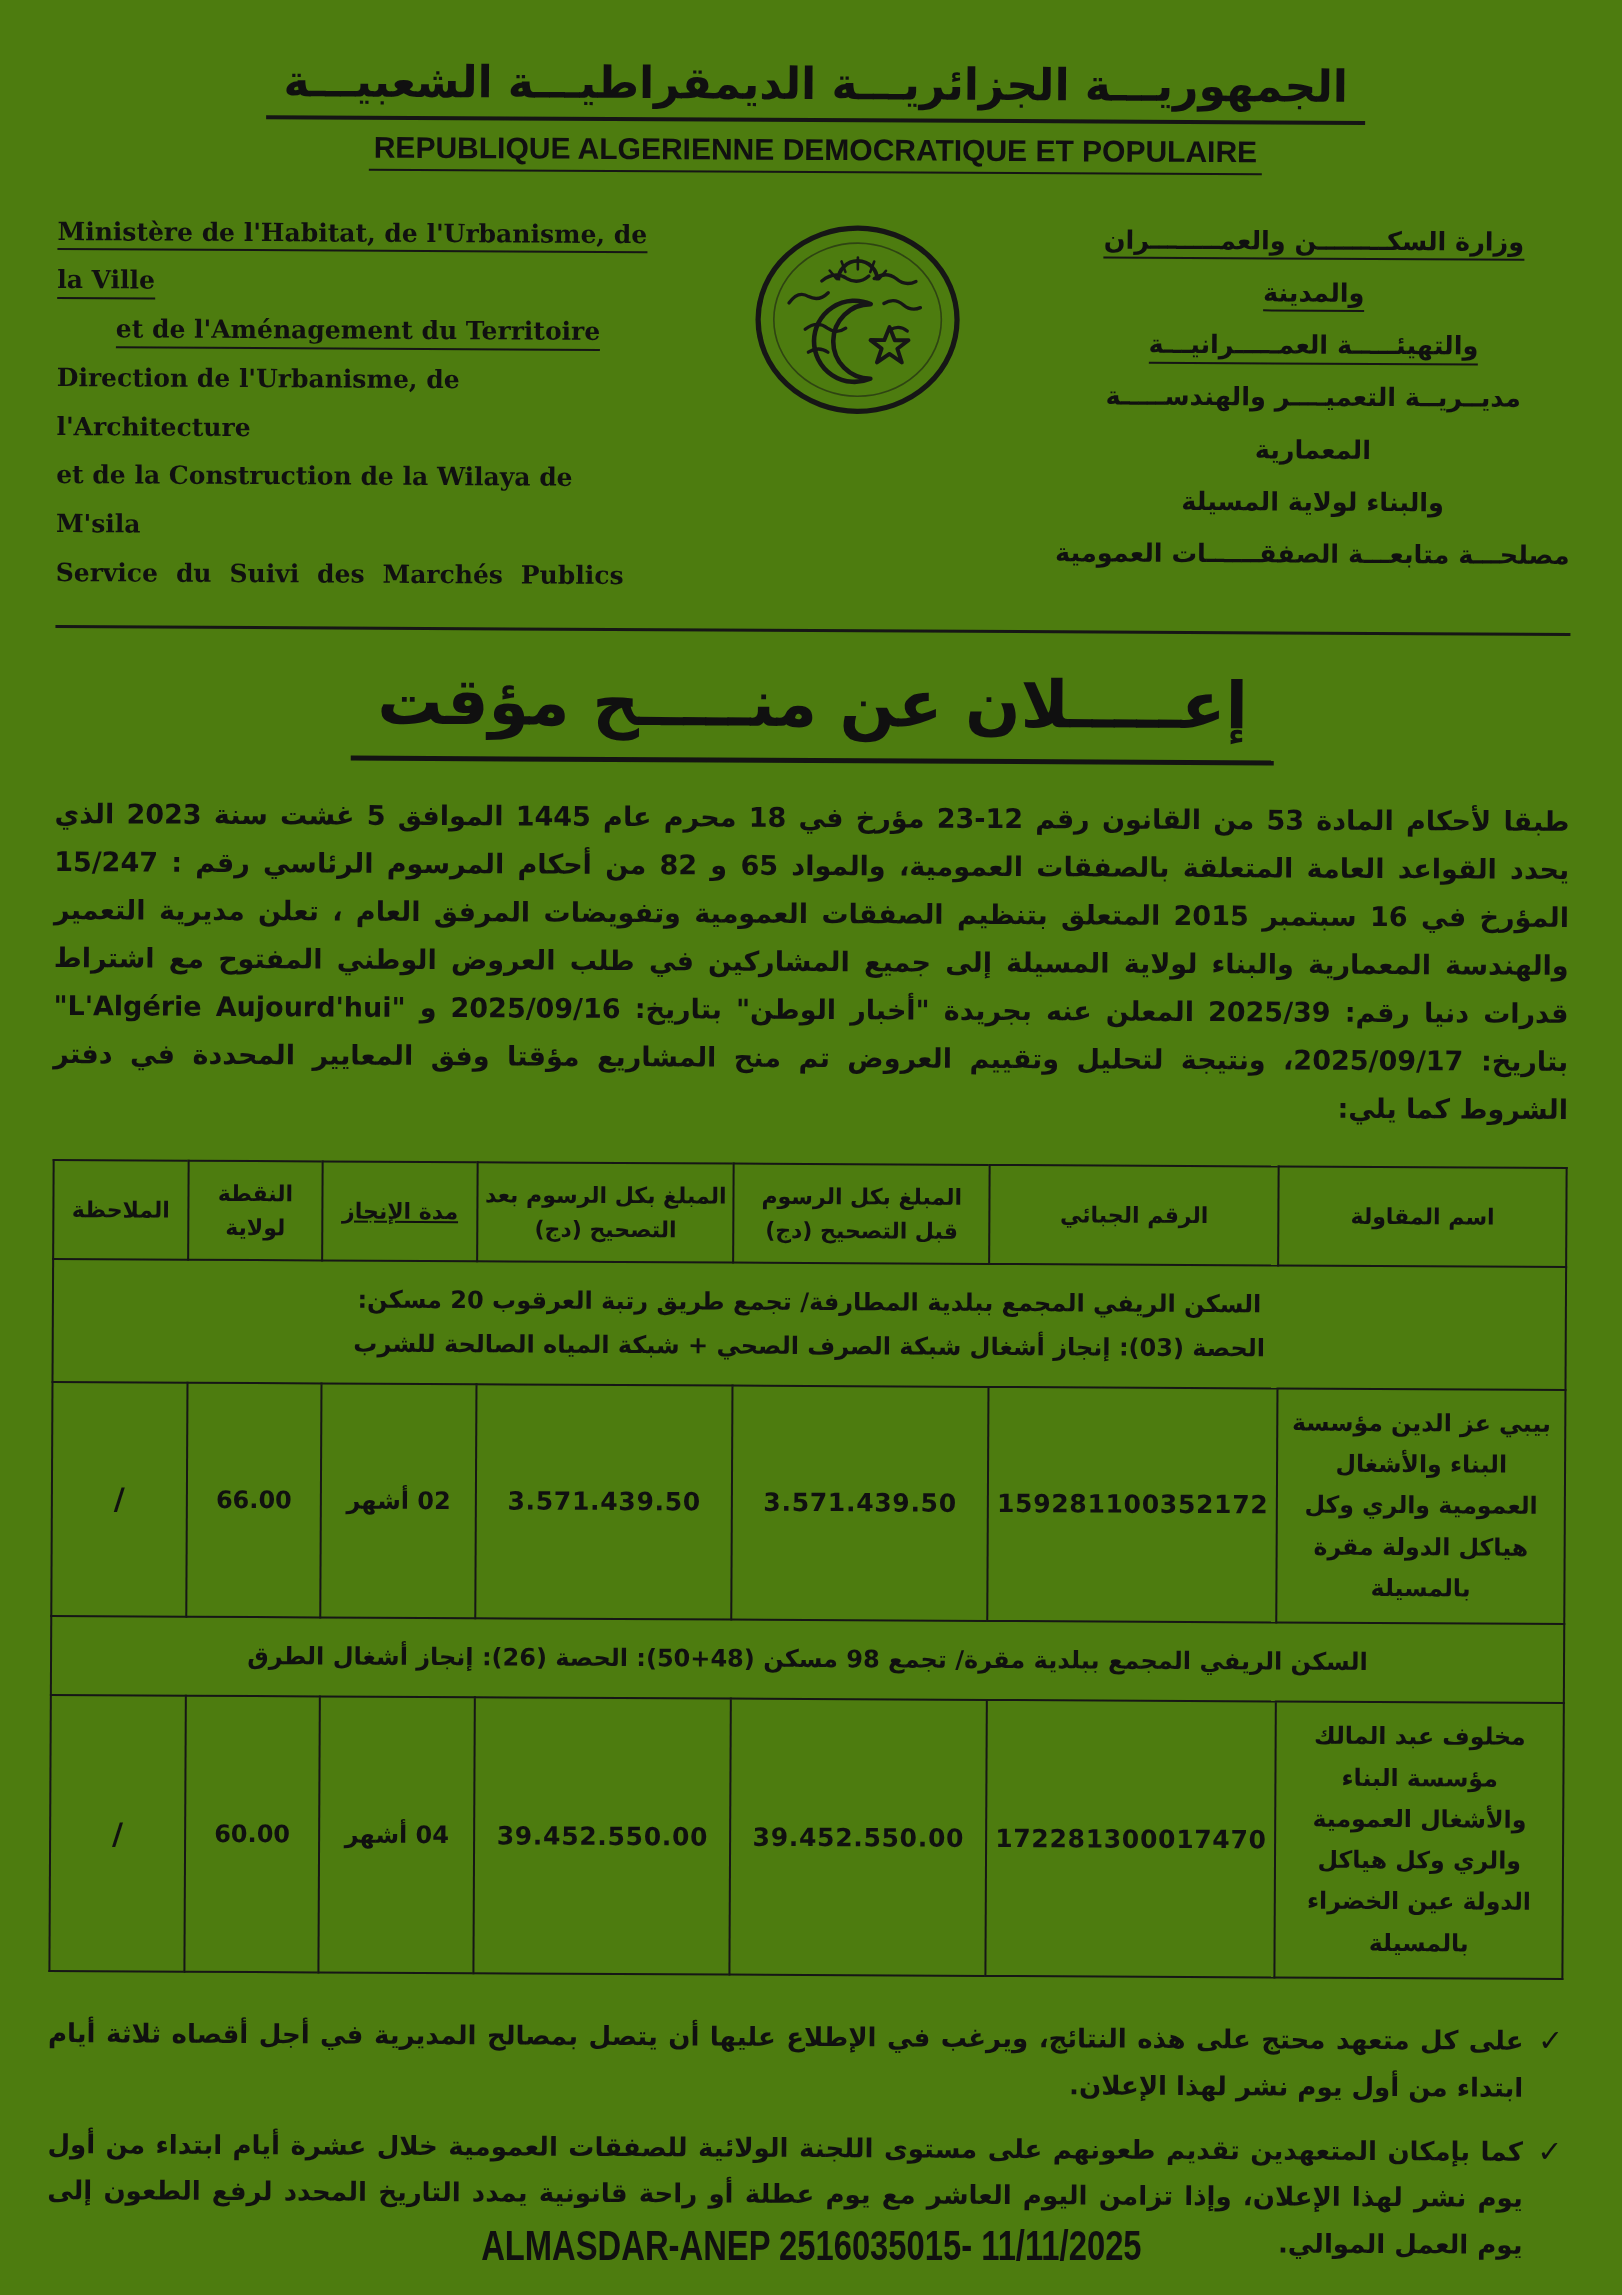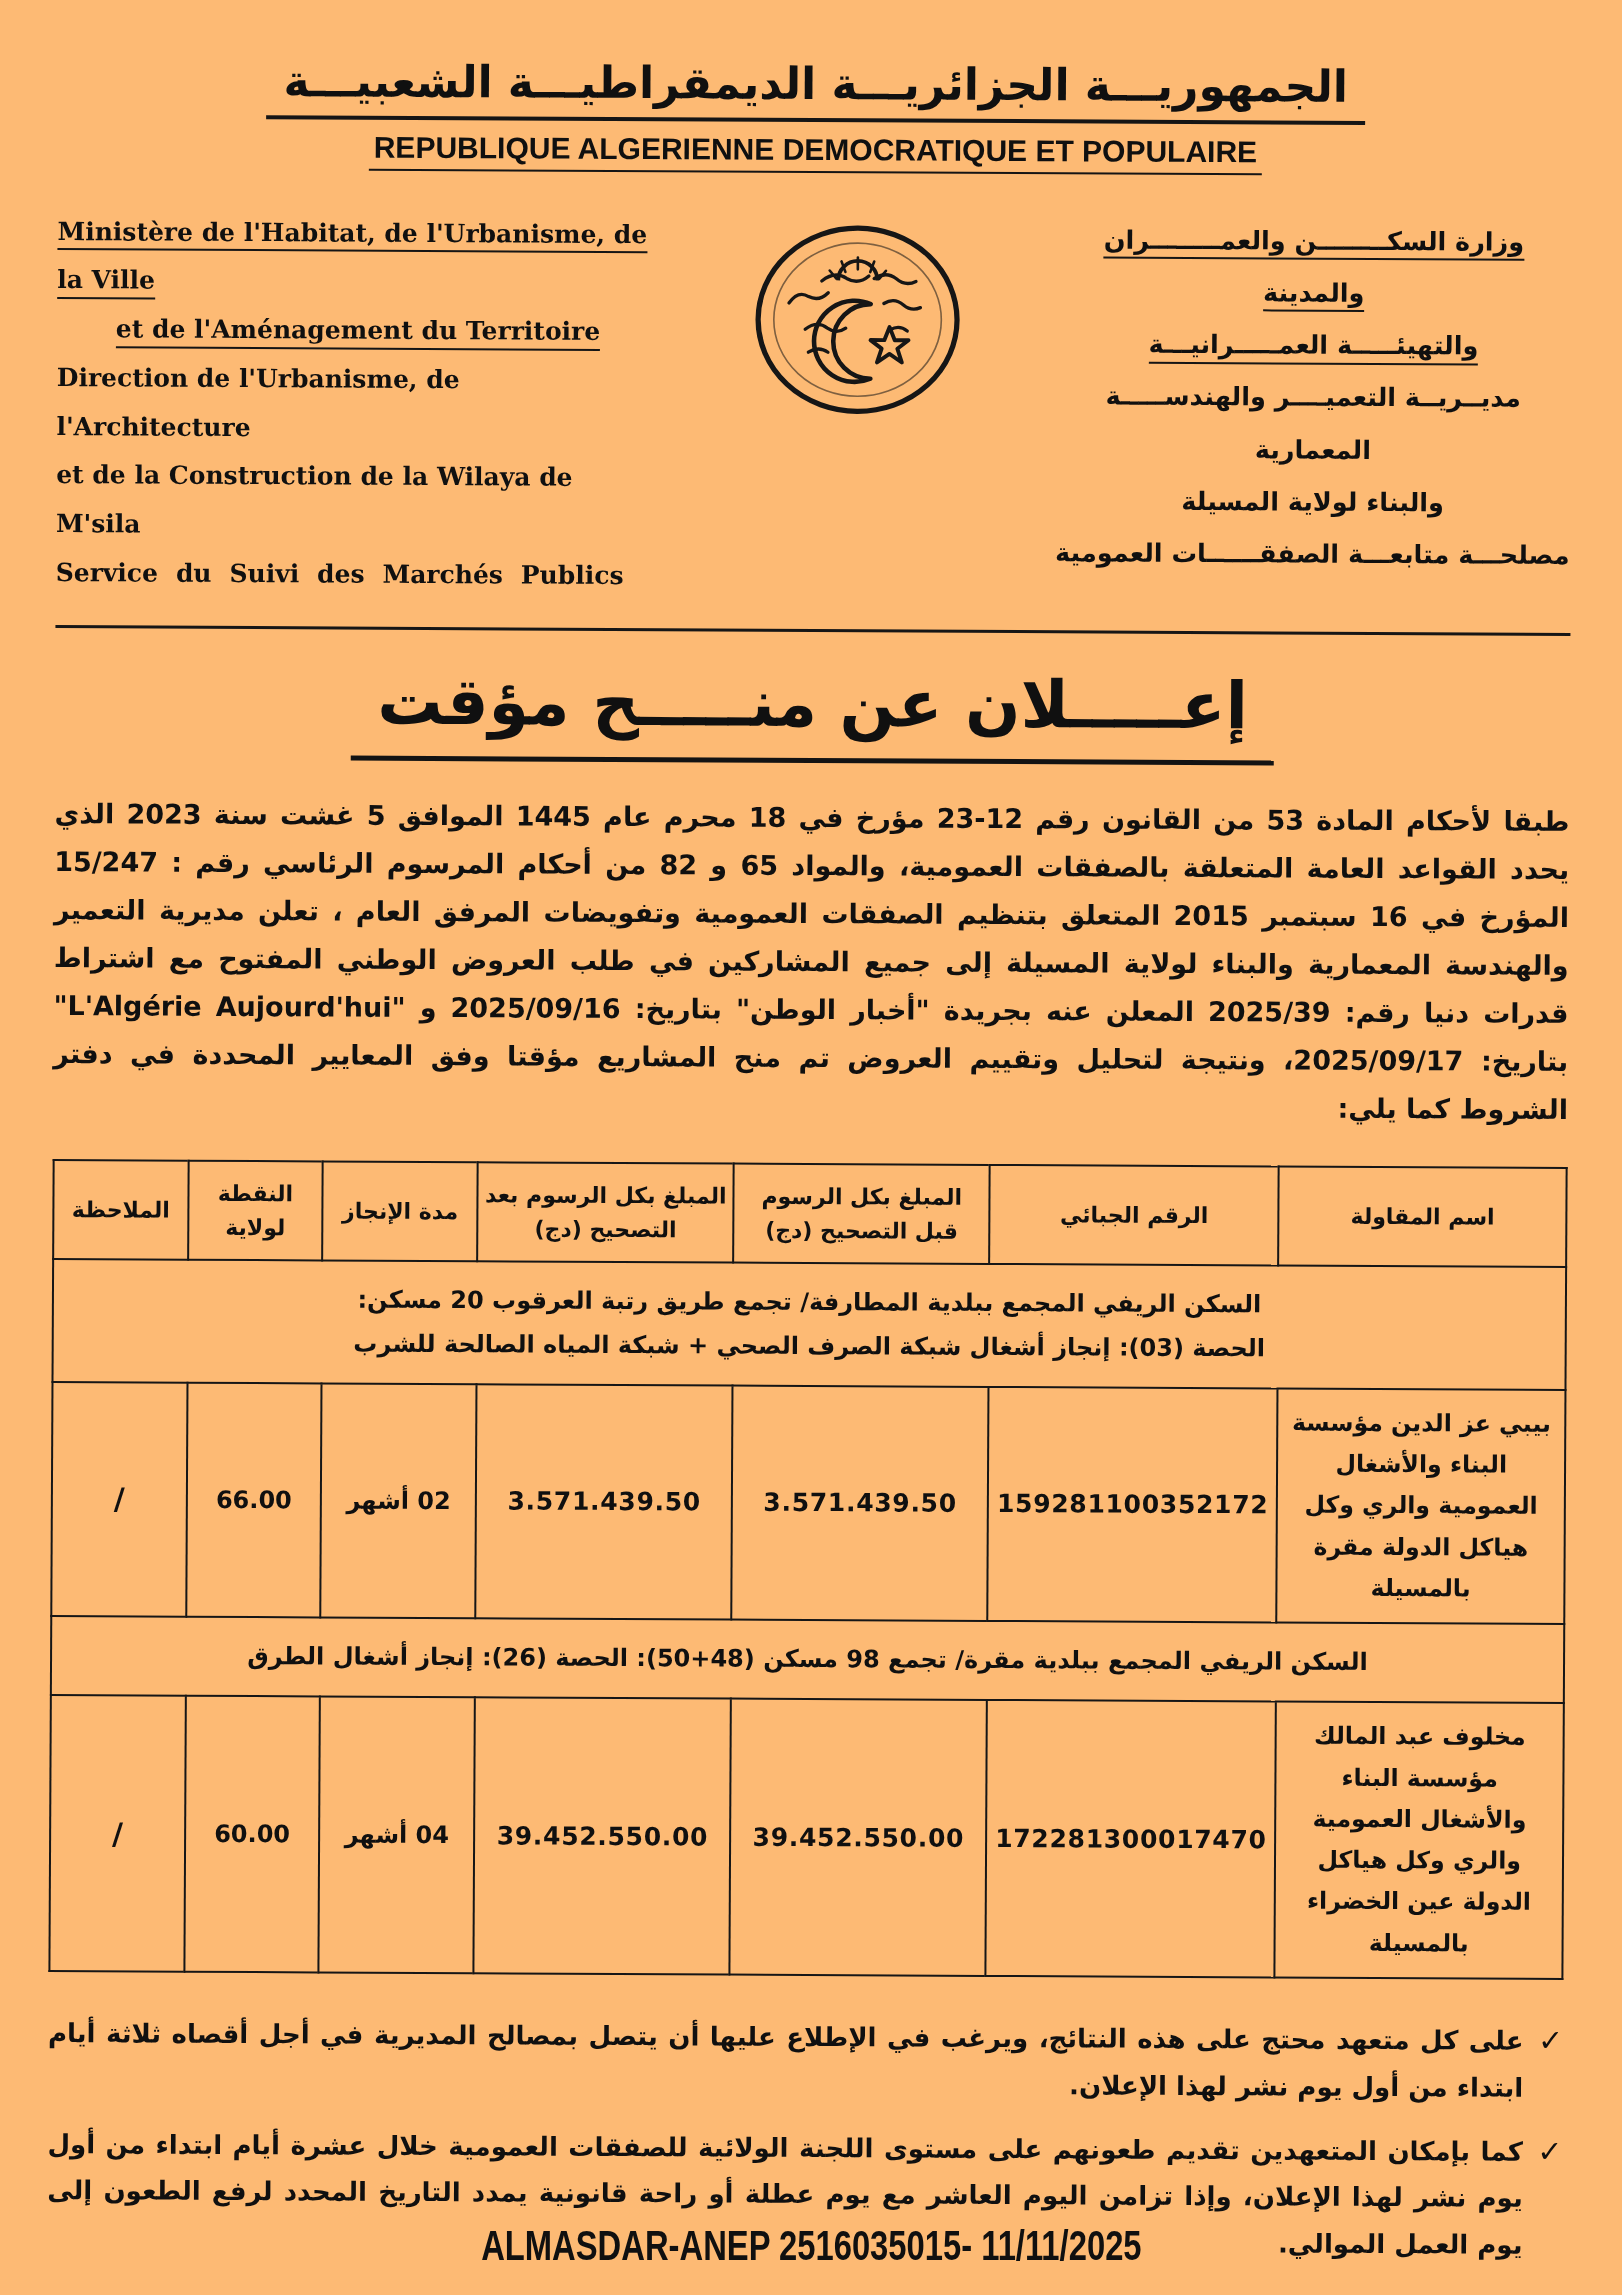--- a/index.html
+++ b/index.html
@@ -1,18 +1,18 @@
 <!DOCTYPE html>
 <html lang="ar" style="font-size:10.5px"><head>
 <meta charset="utf-8">
 <style>
   * { margin:0; padding:0; box-sizing:border-box; }
   html,body { background:#e8e8e8; }
   .page {
-    width:1623px; height:2295px; background:#fdba74; color:#101010;
+    width:1623px; height:2295px; background:#4d7c0f; color:#101010;
     position:relative; overflow:hidden; margin:0 auto;
     font-family:"DejaVu Sans", sans-serif;
   }
   .content { padding:58px 54px 0 54px; transform:rotate(0.3deg); transform-origin:50% 40%; }
 
   
   .top-titles { text-align:center; }
   .arabic-title-wrap { display:inline-block; border-bottom:4.6px solid #151515; padding:0 17px 9.2px 17px; }
   .arabic-title { font-size:44px; font-weight:bold; letter-spacing:0.7px; direction:rtl; }
   .french-title-wrap { display:inline-block; border-bottom:2.6px solid #151515; padding:0 5.2px 3.9px 5.2px; margin-top:10.5px; }
@@ -39,21 +39,21 @@
 
   
   .body-paragraph { direction:rtl; text-align:justify; font-size:27px; font-weight:bold;
                     line-height:1.78; margin-top:31px; }
 
   
   table.award { width:100%; border-collapse:collapse; direction:rtl; margin-top:33px; font-weight:bold; }
   table.award th, table.award td { border:2.6px solid #161616; text-align:center; vertical-align:middle; }
   table.award th { font-size:22px; line-height:1.55; padding:14.4px 3.9px; }
   .col-contractor { width:19.5%; } .col-tax { width:18%; } .col-before { width:17%; }
-  .col-after { width:17%; } .col-duration { width:10.5%; } .col-score { width:9%; } .col-note { width:9%; }
+  .col-after { width:17%; } .col-duration { width:10.5%;text-decoration:underline; } .col-score { width:9%; } .col-note { width:9%; }
   td.section-title { font-size:24px; line-height:1.8; padding:17px 19.6px; white-space:pre-line; }
   td.cell { font-size:24px; padding:17px 7.9px; }
   td.contractor { font-size:23.6px; line-height:1.75; padding:13px 11.8px; }
   td.amount, td.tax { font-size:25px; letter-spacing:0.7px; }
   td.note-cell { font-size:30px; }
 
   
   .notes { margin-top:38px; direction:rtl; }
   .note { display:flex; gap:14.4px; font-size:26px; font-weight:bold; line-height:1.8;
           text-align:justify; margin-top:17px; }

